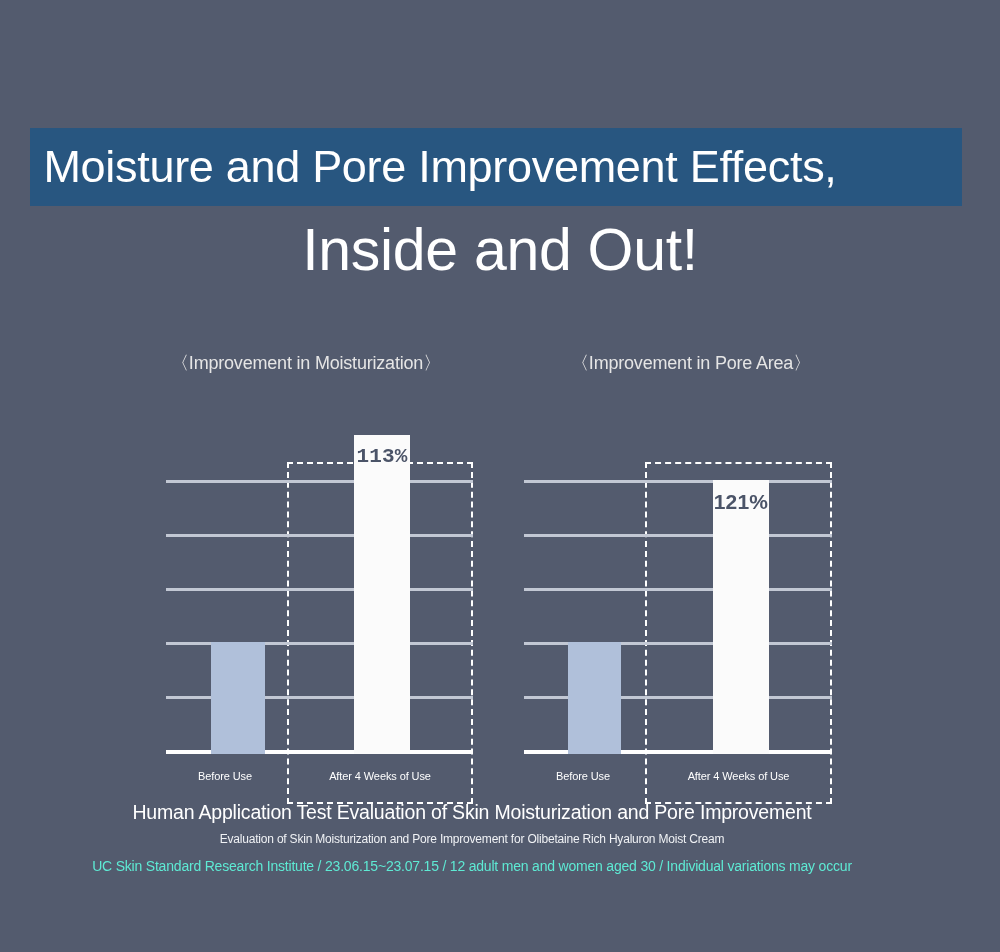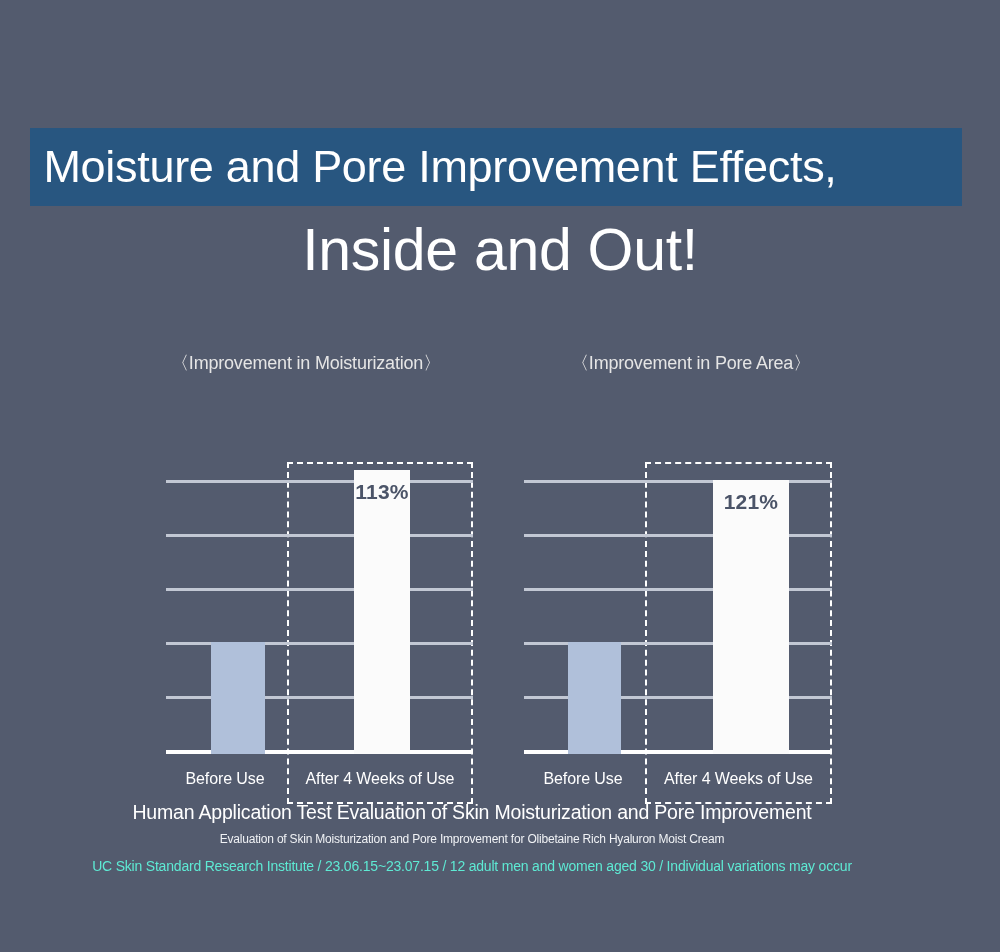--- a/index.html
+++ b/index.html
@@ -127,21 +127,21 @@
     text-align: center;
     font-size: 21px;
     font-weight: bold;
     color: #4b5468;
     white-space: nowrap;
     letter-spacing: 0.2px;
   }
 
   .axis-label {
     position: absolute;
-    font-size: 16px;
+    font-size: 11px;
     color: #ffffff;
     white-space: nowrap;
     text-align: center;
     letter-spacing: -0.1px;
   }
 
   
   .footer {
     position: absolute;
     left: 12px;
@@ -190,21 +190,21 @@
 
       <div class="gridline" style="left:48px; width:307px; top:82px;"></div>
       <div class="gridline" style="left:48px; width:307px; top:136px;"></div>
       <div class="gridline" style="left:48px; width:307px; top:190px;"></div>
       <div class="gridline" style="left:48px; width:307px; top:244px;"></div>
       <div class="gridline" style="left:48px; width:307px; top:298px;"></div>
       <div class="baseline" style="left:48px; width:307px; top:352px;"></div>
 
       <div class="bar bar-before" style="left:93px; width:54px; height:112px; bottom:54px;"></div>
 
-      <div class="bar bar-after" style="left:236px; width:56px; height:284px; bottom:54px;">
+      <div class="bar bar-after" style="left:236px; width:56px; height:319px; bottom:54px;font-family:Liberation Mono, monospace;">
         <div class="bar-value">113%</div>
       </div>
 
       <div class="axis-label" style="left:48px; width:118px; top:372px;">Before Use</div>
       <div class="axis-label" style="left:169px; width:186px; top:372px;">After 4 Weeks of Use</div>
     </div>
   </div>
 
   <div class="chart chart-right">
     <div class="chart-heading">〈Improvement in Pore Area〉</div>
@@ -214,21 +214,21 @@
 
       <div class="gridline" style="left:16px; width:308px; top:82px;"></div>
       <div class="gridline" style="left:16px; width:308px; top:136px;"></div>
       <div class="gridline" style="left:16px; width:308px; top:190px;"></div>
       <div class="gridline" style="left:16px; width:308px; top:244px;"></div>
       <div class="gridline" style="left:16px; width:308px; top:298px;"></div>
       <div class="baseline" style="left:16px; width:308px; top:352px;"></div>
 
       <div class="bar bar-before" style="left:60px; width:53px; height:112px; bottom:54px;"></div>
 
-      <div class="bar bar-after" style="left:205px; width:56px; height:274px; bottom:54px;padding-left:20px;">
+      <div class="bar bar-after" style="left:205px; width:56px; height:274px; bottom:54px;">
         <div class="bar-value">121%</div>
       </div>
 
       <div class="axis-label" style="left:16px; width:118px; top:372px;">Before Use</div>
       <div class="axis-label" style="left:137px; width:187px; top:372px;">After 4 Weeks of Use</div>
     </div>
   </div>
 
 </div>
 

